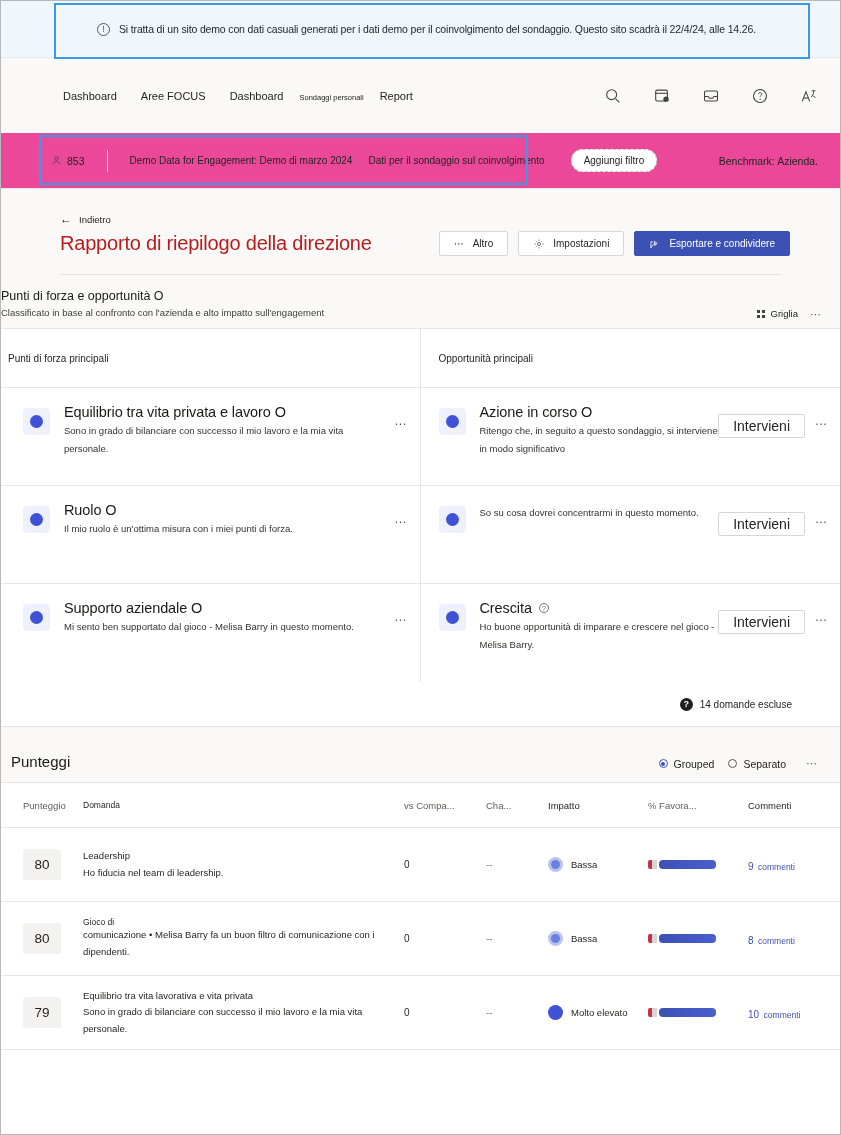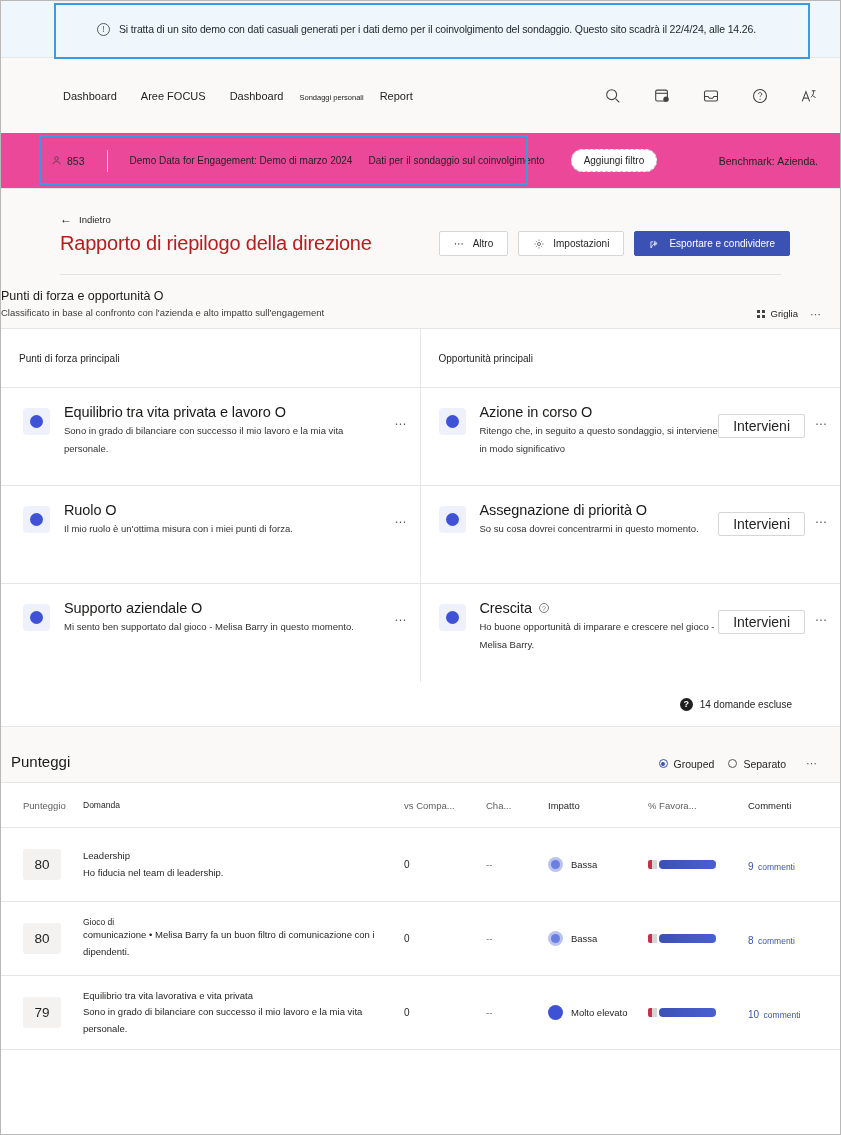--- a/index.html
+++ b/index.html
@@ -130,21 +130,21 @@
     cursor: pointer;
   }
   .grid-ic { display: grid; grid-template-columns: 3px 3px; gap: 2px; }
   .grid-ic i { width: 3px; height: 3px; background: #424242; display: block; }
   .sect-ell { position: absolute; right: 18px; bottom: 7px; font-size: 11px; color: #5a5a5a; cursor: pointer; letter-spacing: 1px; }
 
   .cards { display: flex; border-top: 1px solid #e6e6e6; background: #fff; }
   .col { width: 50%; }
   .col.left { border-right: 1px solid #e6e6e6; }
   .col-head { height: 59px; display: flex; align-items: center;
-              padding-left: 18px; font-size: 10px; color: #242424;
+              padding-left: 7px; font-size: 10px; color: #242424;
               border-bottom: 1px solid #e6e6e6; }
   .col.right .col-head { padding-left: 18px; }
   .item { display: flex; align-items: flex-start; padding: 16px 12px 16px 22px;
           border-bottom: 1px solid #e6e6e6; min-height: 98px; }
   .col.right .item { padding-left: 18px; }
   .item:last-child { border-bottom: none; }
   .dotbox { width: 27px; height: 27px; background: #eef1fb; border-radius: 4px;
             display: flex; align-items: center; justify-content: center; flex: 0 0 auto;
             margin-top: 4px; }
   .dotbox i { width: 13px; height: 13px; border-radius: 50%; background: #3f51d4; display: block; }
@@ -390,21 +390,20 @@
         </div>
         <button class="act">Intervieni</button>
         <div class="ell">⋯</div>
       </div>
 
       <div class="item">
         <span class="dotbox">
             <i></i>
           </span>
         <div class="itbody">
-          <div class="ittitle">Assegnazione di priorità O</div>
           <div class="itdesc">So su cosa dovrei concentrarmi in questo momento.</div>
         </div>
         <button class="act">Intervieni</button>
         <div class="ell">⋯</div>
       </div>
 
       <div class="item">
         <span class="dotbox">
             <i></i>
           </span>

